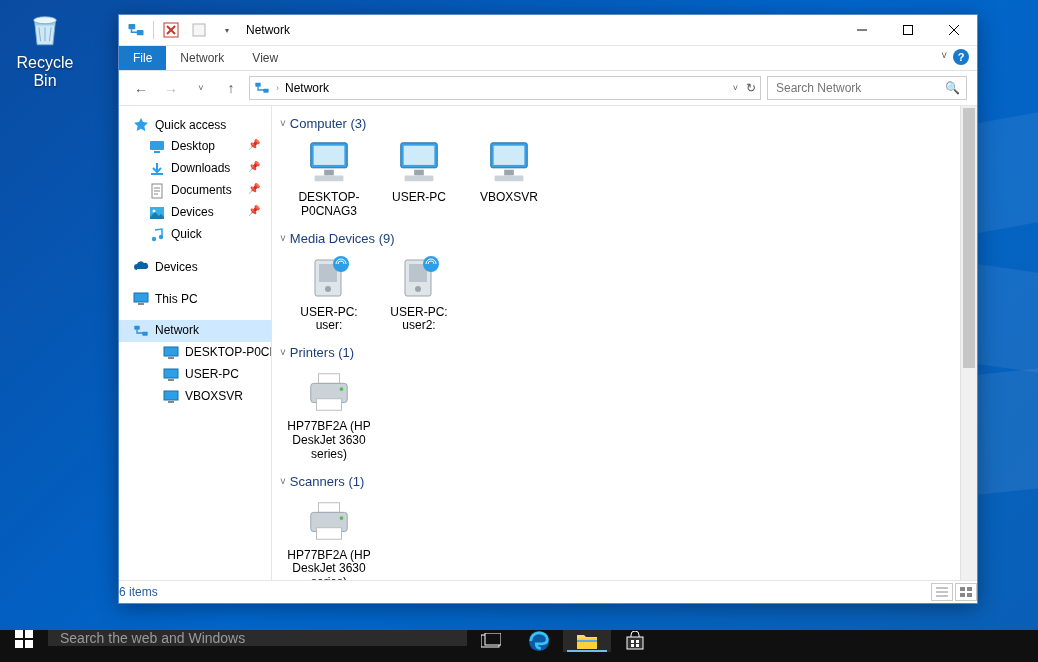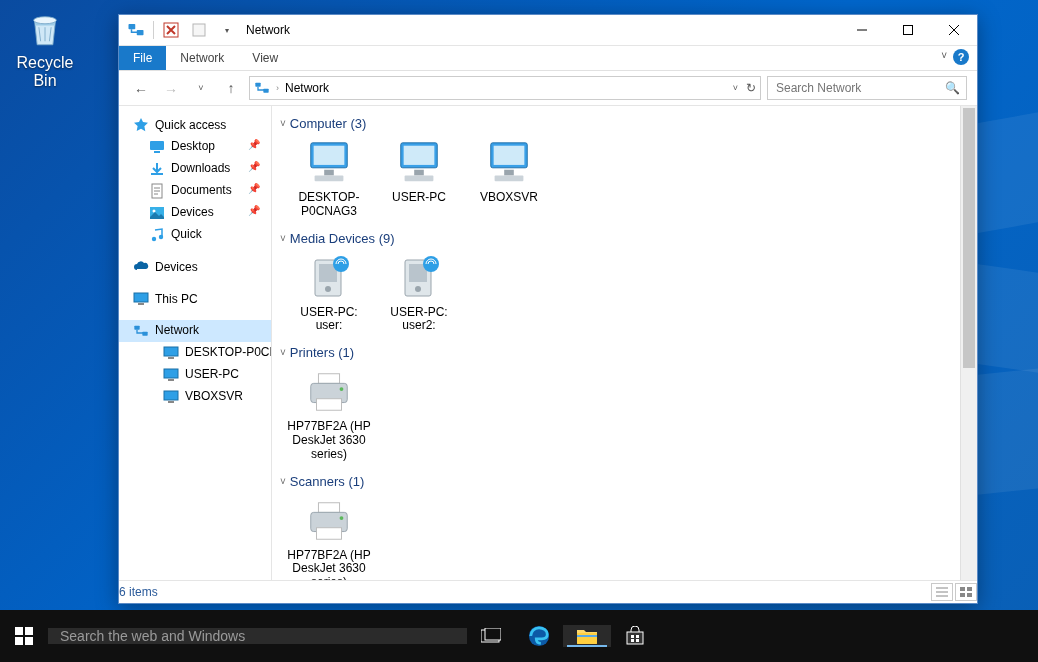--- a/index.html
+++ b/index.html
@@ -56,21 +56,21 @@
 .cell{width:86px;padding:6px 2px;display:flex;flex-direction:column;align-items:center;text-align:center;font-size:12px;color:#000}
 .cell .lbl{margin-top:4px;line-height:1.15;word-break:break-word}
 
 .ico{width:48px;height:48px;display:flex;align-items:center;justify-content:center}
 
 .status{height:22px;border-top:1px solid #e5e5e5;display:flex;align-items:center;padding:0 0;font-size:12px;color:#2a5a9a}
 .status .spacer{flex:1}
 .view-toggle{display:flex;gap:2px}
 .vt{width:20px;height:16px;border:1px solid #c9c9c9;display:flex;align-items:center;justify-content:center;font-size:9px;color:#666}
 
-.taskbar{position:absolute;left:0;right:0;bottom:0;height:52px;background:#101010;display:flex;align-items:center;color:#fff}
+.taskbar{position:absolute;left:0;right:0;bottom:0;height:32px;background:#101010;display:flex;align-items:flex-start;color:#fff}
 .start{width:48px;display:flex;align-items:center;justify-content:center}
 .searchbar{flex:0 0 395px;background:#2b2b2b;display:flex;align-items:center;padding:0 12px;font-size:14px;color:#9a9a9a}
 .task-icons{display:flex}
 .tbi{width:48px;display:flex;align-items:center;justify-content:center;position:relative}
 .tbi.active{background:#2a2a2a}
 .tbi.active::after{content:"";position:absolute;left:4px;right:4px;bottom:0;height:2px;background:#76b9ed}
 
 .ni{width:16px;height:16px;flex:0 0 16px}
 </style>
 </head>

